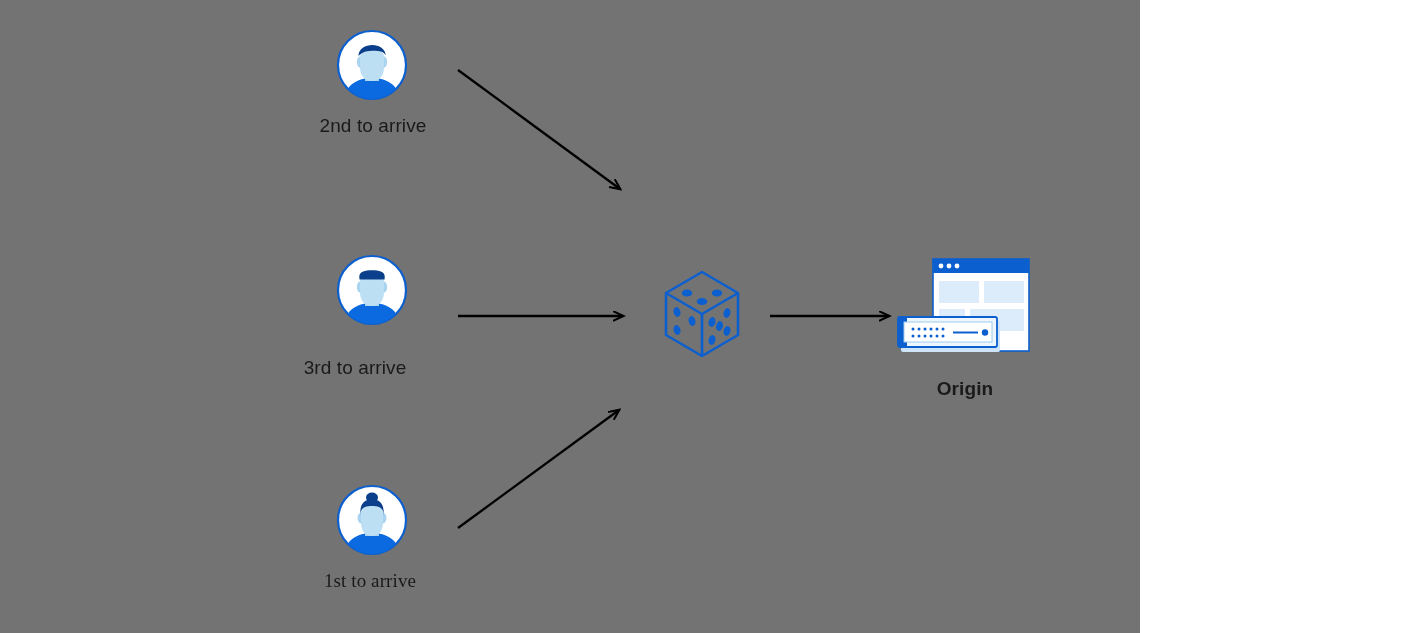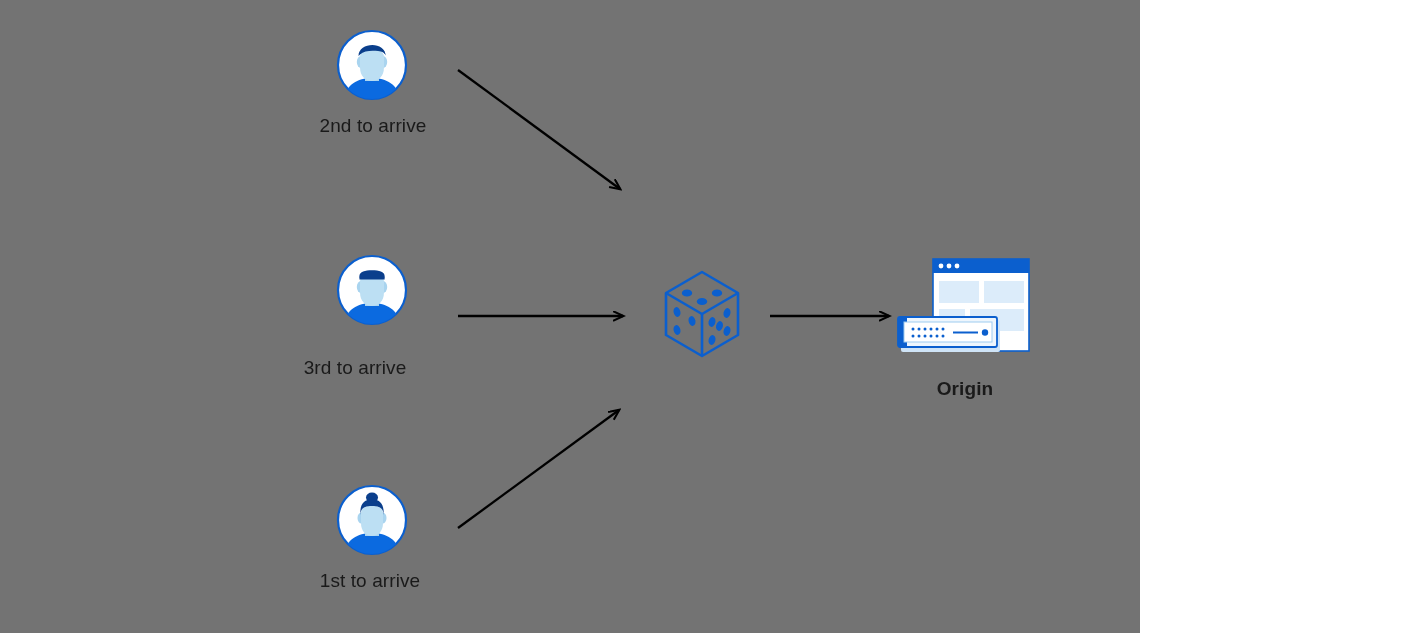--- a/index.html
+++ b/index.html
@@ -130,21 +130,21 @@
           <path d="M10 76 C10 59 22 51 38 51 C54 51 66 59 66 76 Z" fill="#0b6ae0"></path>
           <path d="M31 42 h14 v12 h-14 z" fill="#a9d4ef"></path>
           <ellipse cx="27.5" cy="36" rx="4" ry="5.6" fill="#a9d4ef"></ellipse>
           <ellipse cx="48.5" cy="36" rx="4" ry="5.6" fill="#a9d4ef"></ellipse>
           <path d="M27 31 C27 21 49 21 49 31 L49 41 C49 50 43.5 54 38 54 C32.5 54 27 50 27 41 Z" fill="#bcdff3"></path>
           <path d="M26.5 33 C25.5 22 30 17.5 38 17.5 C46 17.5 50.5 22 49.5 33 C49.5 27 46.5 24 38 24 C29.5 24 26.5 27 26.5 33 Z" fill="#0b3f8c"></path>
           <ellipse cx="38" cy="15.5" rx="6" ry="5" fill="#0b3f8c"></ellipse>
         </g>
       </svg>
     </div>
-    <div class="node-label" style="left:240px; top:570px;">1st to arrive</div>
+    <div class="node-label" style="left:240px; top:570px;font-family:Liberation Serif, serif;">1st to arrive</div>
   </div>
 
   <div class="node">
     <div class="dice-wrap" style="left:658px; top:266px;">
       <svg viewBox="0 0 88 96" width="88" height="96">
         <g fill="none" stroke="#0b5fce" stroke-width="2.6" stroke-linejoin="round">
           <path d="M44 6 L80 27 L80 69 L44 90 L8 69 L8 27 Z"></path>
           <path d="M8 27 L44 48 L80 27"></path>
           <path d="M44 48 L44 90"></path>
         </g>

